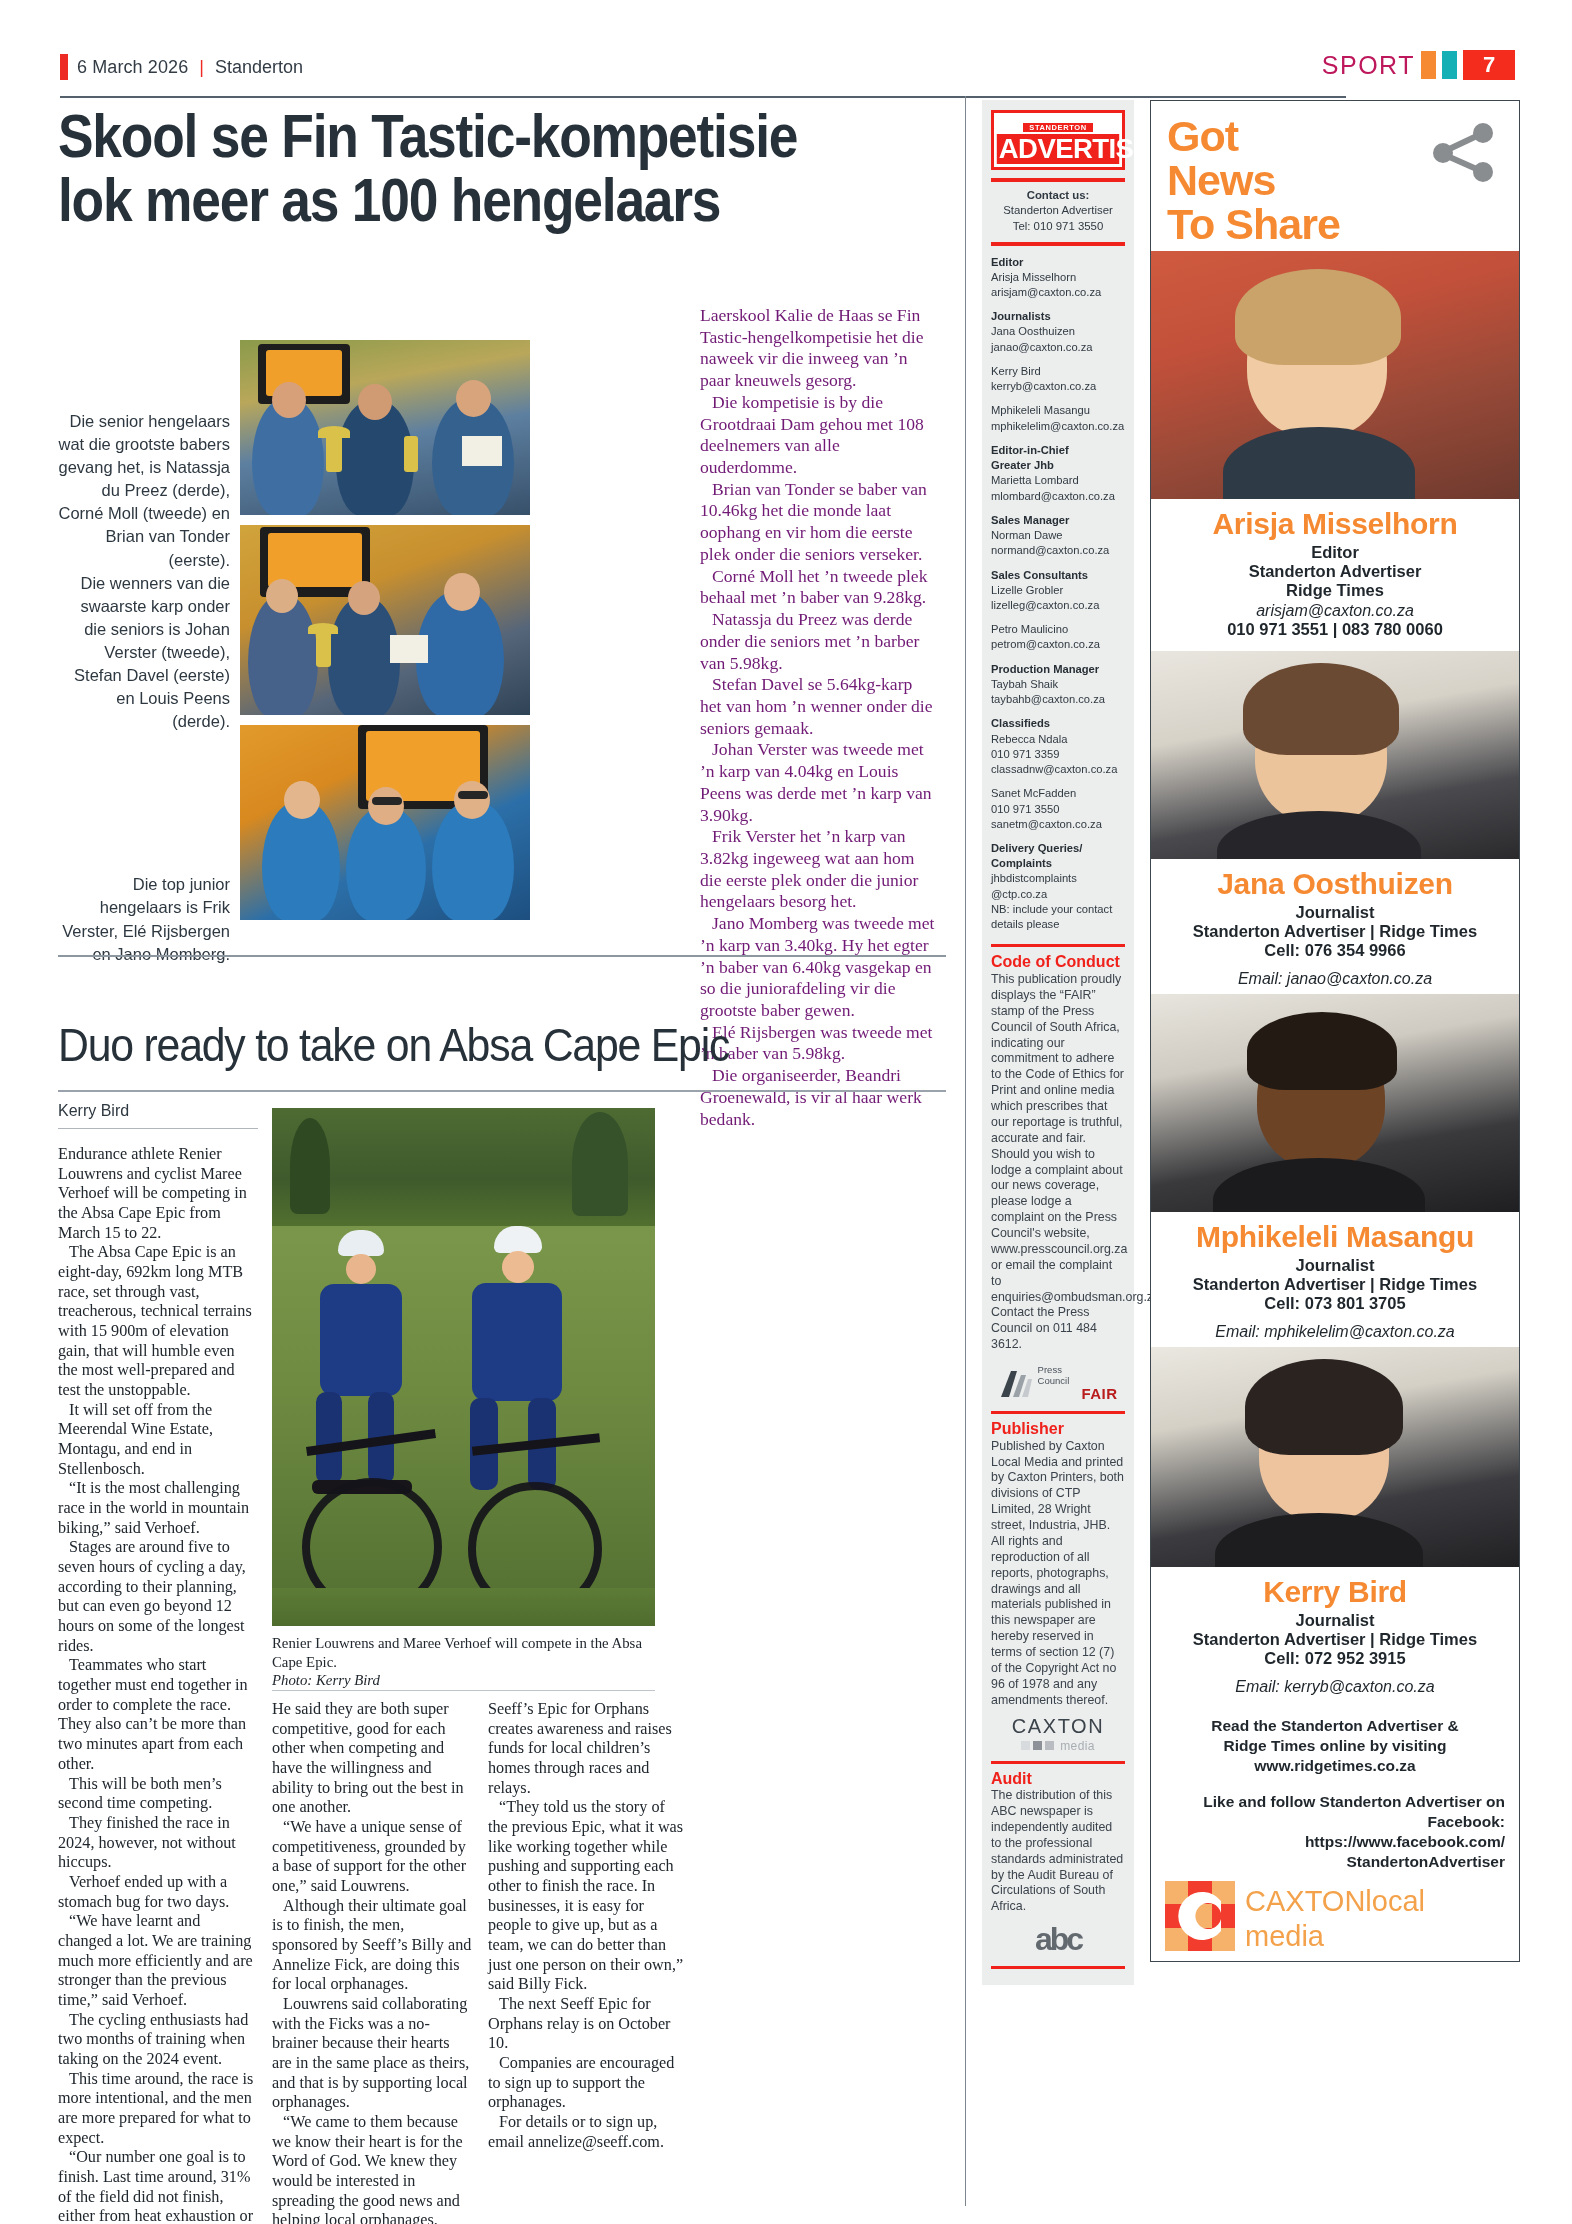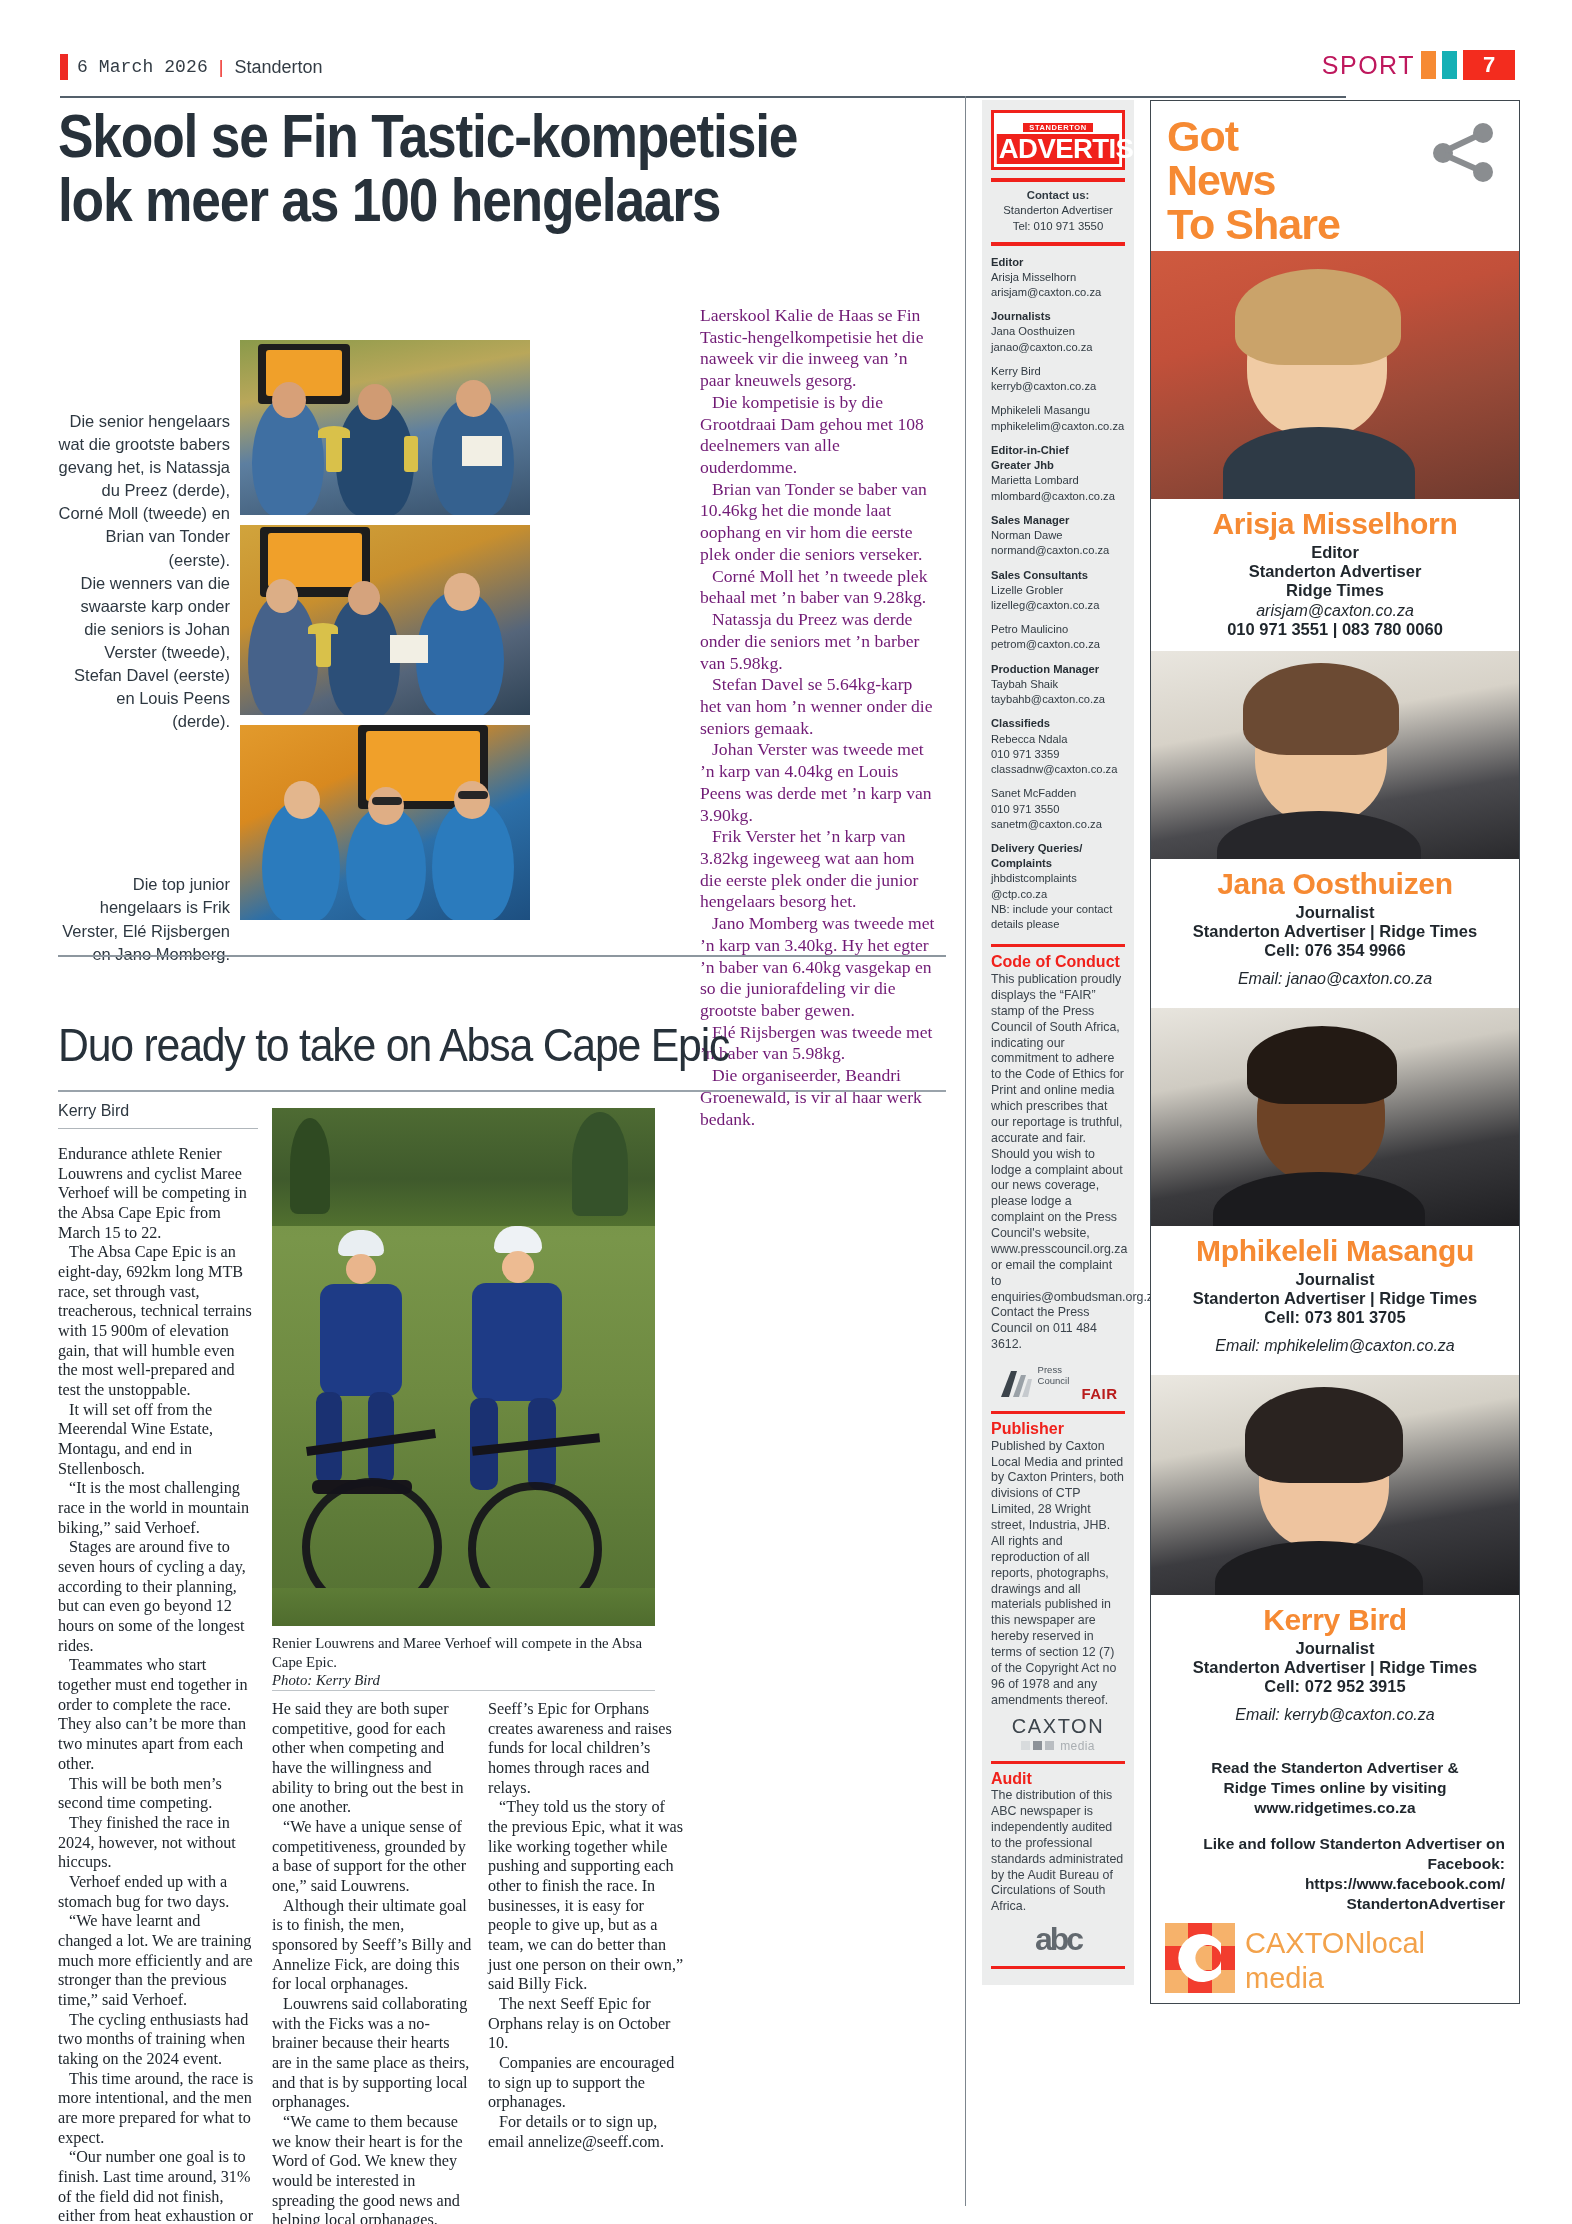--- a/index.html
+++ b/index.html
@@ -11,21 +11,21 @@
     position: relative;
     overflow: hidden;
   }
 
   
   .masthead {
     position: absolute; left: 60px; top: 54px; width: 1455px; height: 42px;
   }
   .mh-tag { display: flex; align-items: center; gap: 9px; }
   .mh-redbar { width: 8px; height: 26px; background: #ee2a24; display:block; }
-  .mh-date { font-size: 18px; color: #333c45; letter-spacing: .1px; font-family:Liberation Mono, monospace; }
+  .mh-date { font-size: 18px; color: #333c45; letter-spacing: .1px; font-family:Liberation Sans, sans-serif; }
   .mh-sep { color: #ee2a24; font-size: 18px; padding: 0 2px; }
   .mh-town { font-size: 18px; color:#333c45; }
   .mh-right { position:absolute; right:0; top:-4px; display:flex; align-items:center; gap:6px; }
   .mh-sport { font-size: 25px; font-weight: normal; color:#be185d; letter-spacing:1.5px; }
   .sw-or { width:15px; height:28px; background:#f68a33; }
   .sw-tl { width:15px; height:28px; background:#15b0b5; }
   .sw-pg { width:52px; height:30px; background:#f32c1e; color:#fff; font-size:22px; font-weight:bold;
            display:flex; align-items:center; justify-content:center; }
   .mh-rule { position:absolute; left:60px; top:96px; width:1286px; height:2px; background:#54606b; }
 
@@ -140,21 +140,21 @@
   .pimg { width:100%; position:relative; overflow:hidden; }
   .pimg.p1 { height:248px; background:linear-gradient(165deg,#cf5a3f 0%,#c2503a 32%,#9a4a38 62%,#6e3a2e 100%); }
   .pimg.p2 { height:208px; background:linear-gradient(170deg,#e9e6df 0%,#d7d2c8 35%,#4a4a4e 70%,#2a2a2d 100%); }
   .pimg.p3 { height:218px; background:linear-gradient(170deg,#e8e5de 0%,#cfcbc2 30%,#3a3a3d 68%,#1f1f22 100%); }
   .pimg.p4 { height:220px; background:linear-gradient(170deg,#ebe8e1 0%,#d4d0c6 30%,#3c3c40 68%,#212124 100%); }
 
   .pname { text-align:center; color:#f68a33; font-weight:bold; font-size:30px; margin-top:8px; letter-spacing:-.3px; }
   .prole { text-align:center; font-weight:bold; font-size:16.5px; margin-top:2px; color:#1f262c; }
   .ppub  { text-align:center; font-weight:bold; font-size:16.5px; color:#1f262c; }
   .pcell { text-align:center; font-weight:bold; font-size:16.5px; color:#1f262c; }
-  .pmail { text-align:center; font-style:italic; font-size:16px; color:#1f262c; margin-top:10px; padding-bottom:20px; }
+  .pmail { text-align:center; font-style:italic; font-size:16px; color:#1f262c; margin-top:10px; padding-bottom:6px; }
   .pmail.tight { margin-top:6px; }
 
   .promo-foot { padding:14px 14px 10px; }
   .pf-l { text-align:center; font-weight:bold; font-size:15.5px; line-height:1.3; color:#1f262c; }
   .pf-r { text-align:right; font-weight:bold; font-size:15.5px; line-height:1.3; color:#1f262c; margin-top:16px; }
   .cax-row { display:flex; align-items:flex-end; gap:10px; margin-top:8px; }
   .cax-sq { width:70px; height:70px; position:relative; flex:0 0 auto; }
   .cax-word { font-size:35px; letter-spacing:.5px; color:#3c444b; line-height:1; }
   .cax-word span { color:#f3a24b; font-size:29px; letter-spacing:0; }
 </style>

